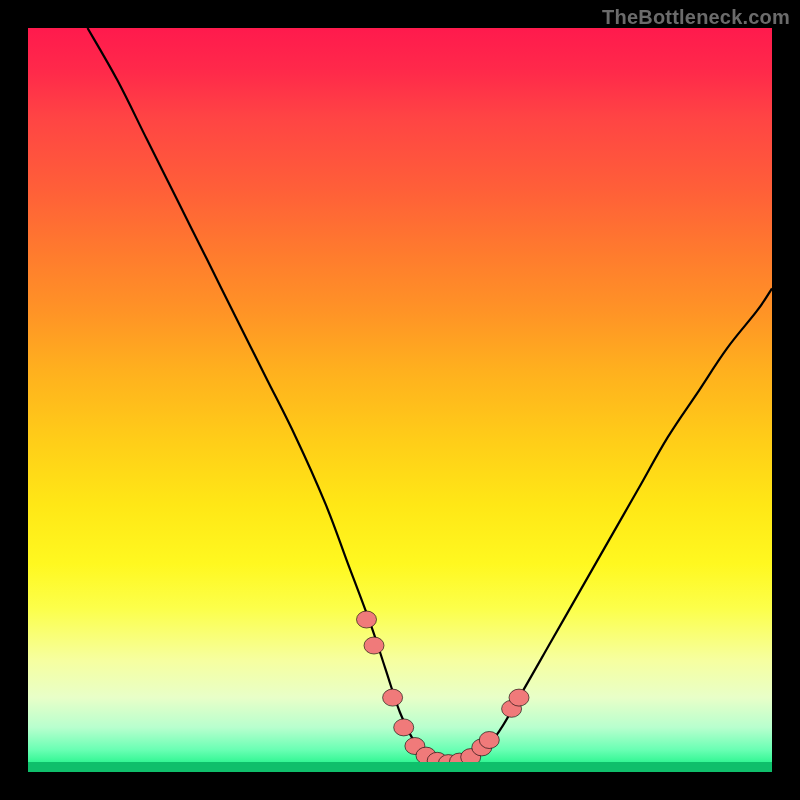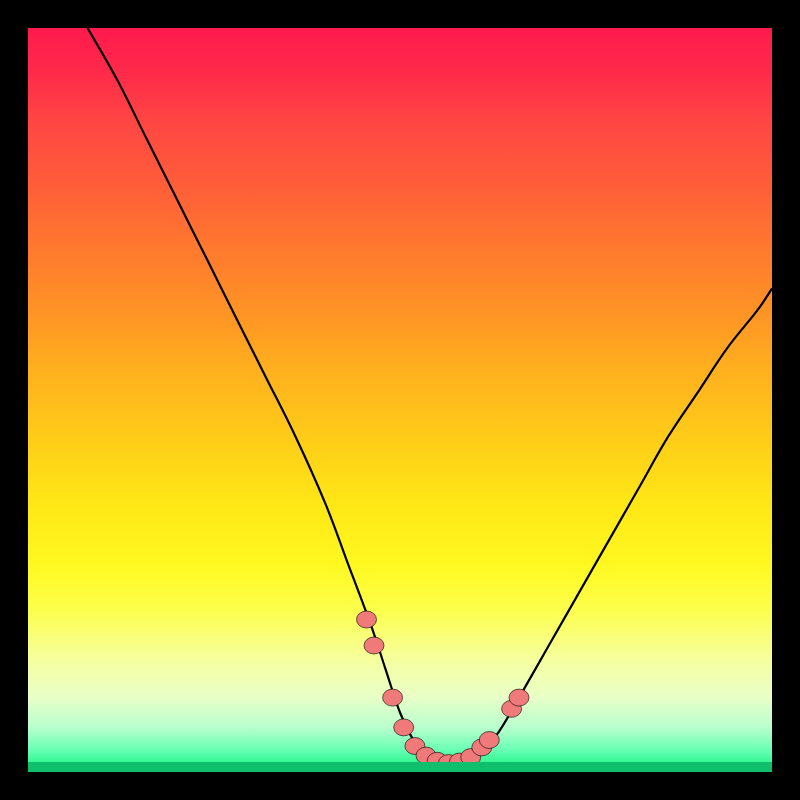--- a/index.html
+++ b/index.html
@@ -70,20 +70,21 @@
     font-weight: 600;
     color: #6b6b6b;
     letter-spacing: 0.2px;
     user-select: none;
   }
 </style>
 </head>
 <body>
 
 <div class="frame">
+  <div class="watermark">TheBottleneck.com</div>
 
   <div class="plot-area">
     <div class="gradient"></div>
 
     <svg class="curve-svg" viewBox="0 0 744 744" preserveAspectRatio="none">
       <path id="curve-path" fill="none" stroke="#000000" stroke-width="2.2" d="M 59.5 0.0 C 64.9 9.4, 78.6 32.0, 89.3 52.1 C 100.0 72.2, 108.3 90.2, 119.0 111.6 C 129.8 133.0, 138.1 149.7, 148.8 171.1 C 159.5 192.5, 167.8 209.2, 178.6 230.6 C 189.3 252.1, 197.6 268.7, 208.3 290.2 C 219.0 311.6, 227.4 328.3, 238.1 349.7 C 248.8 371.1, 257.1 386.4, 267.8 409.2 C 278.6 432.0, 288.2 453.4, 297.6 476.2 C 307.0 498.9, 311.9 514.3, 319.9 535.7 C 328.0 557.1, 335.5 576.5, 342.2 595.2 C 348.9 613.9, 351.8 623.8, 357.1 639.8 C 362.5 655.9, 366.6 671.1, 372.0 684.5 C 377.4 697.9, 381.5 706.2, 386.9 714.2 C 392.2 722.3, 396.4 725.1, 401.8 729.1 C 407.1 733.1, 411.3 735.2, 416.6 736.6 C 422.0 737.9, 426.2 737.9, 431.5 736.6 C 436.9 735.2, 439.7 734.5, 446.4 729.1 C 453.1 723.8, 460.7 717.5, 468.7 706.8 C 476.8 696.1, 481.7 685.7, 491.0 669.6 C 500.4 653.5, 510.1 636.3, 520.8 617.5 C 531.5 598.8, 539.8 584.2, 550.6 565.4 C 561.3 546.7, 569.6 532.1, 580.3 513.4 C 591.0 494.6, 599.4 480.0, 610.1 461.3 C 620.8 442.5, 629.1 426.6, 639.8 409.2 C 650.6 391.8, 658.9 380.6, 669.6 364.6 C 680.3 348.5, 688.6 334.7, 699.4 319.9 C 710.1 305.2, 721.1 293.4, 729.1 282.7 C 737.2 272.0, 741.3 264.4, 744.0 260.4"></path>
       <g id="markers-group">
           <ellipse cx="338.5" cy="591.5" rx="10" ry="8.5" fill="#f07a7a" stroke="#000000" stroke-width="0.6"></ellipse>
           <ellipse cx="346.0" cy="617.5" rx="10" ry="8.5" fill="#f07a7a" stroke="#000000" stroke-width="0.6"></ellipse>
           <ellipse cx="364.6" cy="669.6" rx="10" ry="8.5" fill="#f07a7a" stroke="#000000" stroke-width="0.6"></ellipse>

